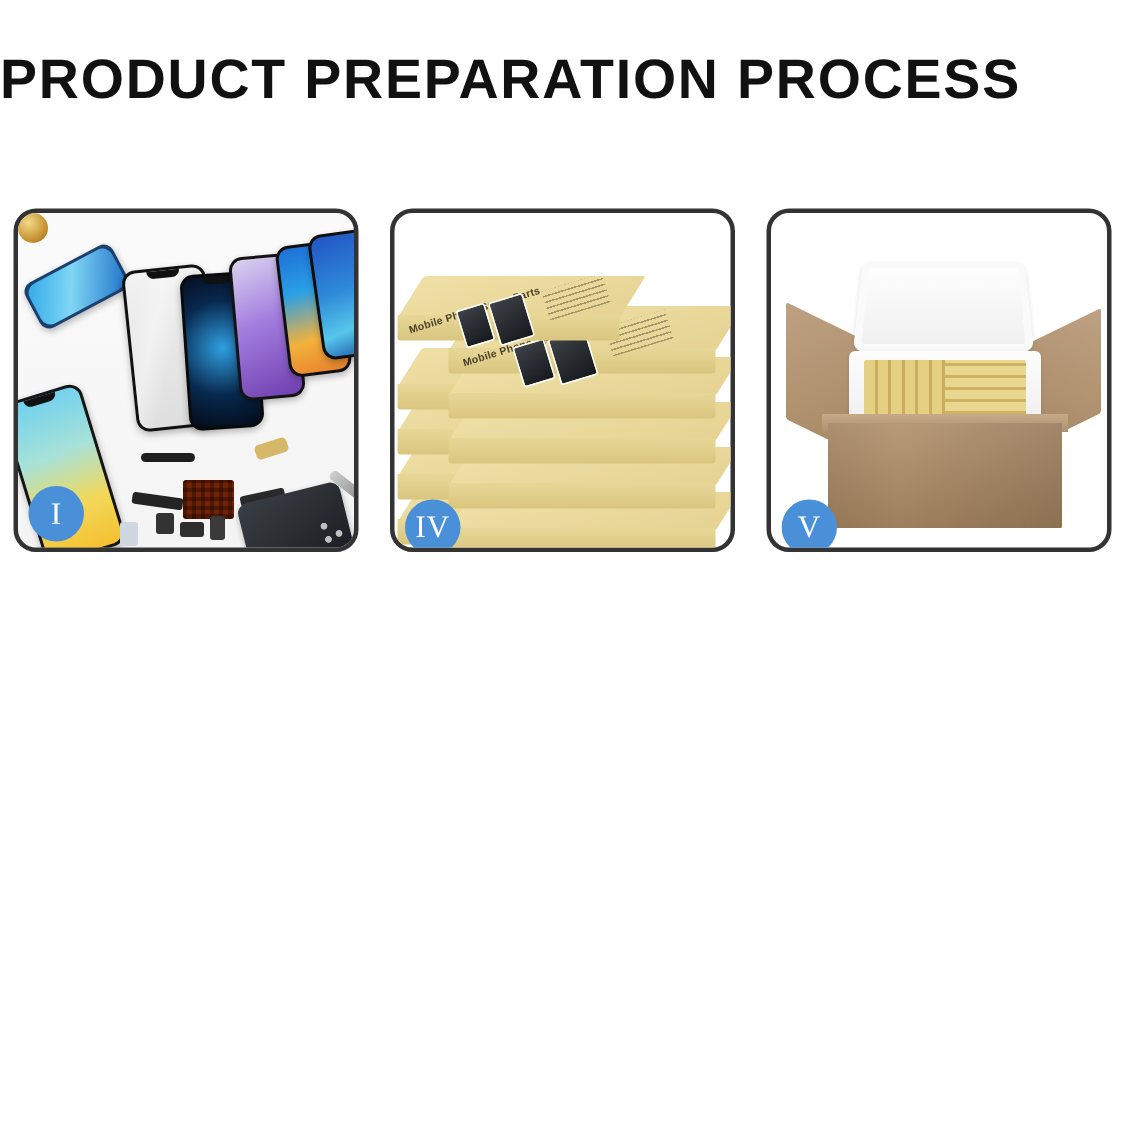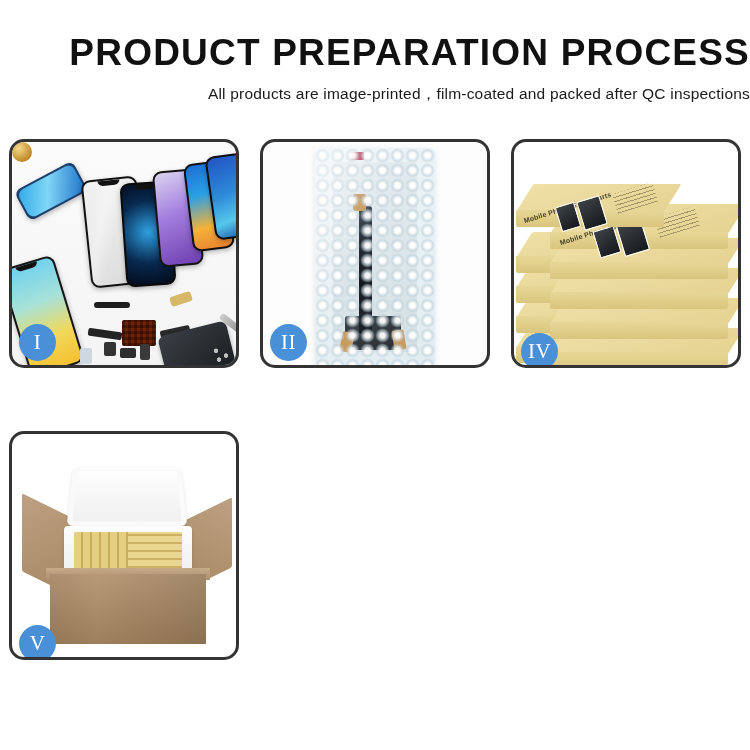--- a/index.html
+++ b/index.html
@@ -4,21 +4,21 @@
 <style>
   html,body{margin:0;padding:0;}
   body{
     width:750px;height:750px;background:#ffffff;
     font-family:"Liberation Sans",sans-serif;
     overflow:hidden;position:relative;
   }
   .page{width:750px;height:750px;position:relative;}
 
   
-  .header{padding-top:34px;text-align:right;}
+  .header{padding-top:34px;text-align:left;}
   .title{
     font-size:37px;font-weight:700;color:#111;letter-spacing:1.2px;
     line-height:1;white-space:nowrap;
   }
   .subtitle{
     margin-top:13px;font-size:15.5px;color:#1a1a1a;font-weight:400;
     letter-spacing:.2px;white-space:nowrap;
   }
 
   
@@ -220,21 +220,20 @@
   .k6tape2{position:absolute;left:48px;top:160px;width:20px;height:26px;
       background:rgba(124,102,76,.40);clip-path:polygon(0 0,100% 20%,100% 100%,0 80%);}
 </style>
 </head>
 <body>
 
 <div class="page">
 
   <div class="header">
     <div class="title">PRODUCT PREPARATION PROCESS</div>
-    <div class="subtitle">All products are image-printed，film-coated and packed after QC inspections</div>
   </div>
 
   <div class="grid">
 
     <div class="panel p1">
       <div class="scene">
         <div class="ph ph1">
             <div class="scr"></div>
           </div>
         <div class="ph ph2">
@@ -270,37 +269,20 @@
         <div class="sm2"></div>
         <div class="sm3"></div>
         <div class="sm4"></div>
         <div class="backpl"></div>
         <div class="tool"></div>
         <div class="screws"></div>
       </div>
       <div class="badge">I</div>
     </div>
 
-    <div class="panel p2">
-      <div class="scene">
-        <div class="bagwrap">
-          <div class="bag"></div>
-          <div class="innerpart"></div>
-          <div class="ribbon"></div>
-          <div class="ribbon2"></div>
-          <div class="tab1"></div>
-          <div class="tab2"></div>
-          <div class="tab3"></div>
-          <div class="redlabel"></div>
-          <div class="bubbles"></div>
-          <div class="bubsheen"></div>
-        </div>
-      </div>
-      <div class="badge">II</div>
-    </div>
 
 
     <div class="panel p4">
       <div class="scene">
         <div class="stack">
 
           <div class="sbox" style="left:2px;top:180px;width:104px;height:42px;">
             <div class="top"></div>
               <div class="front"></div>
           </div>

